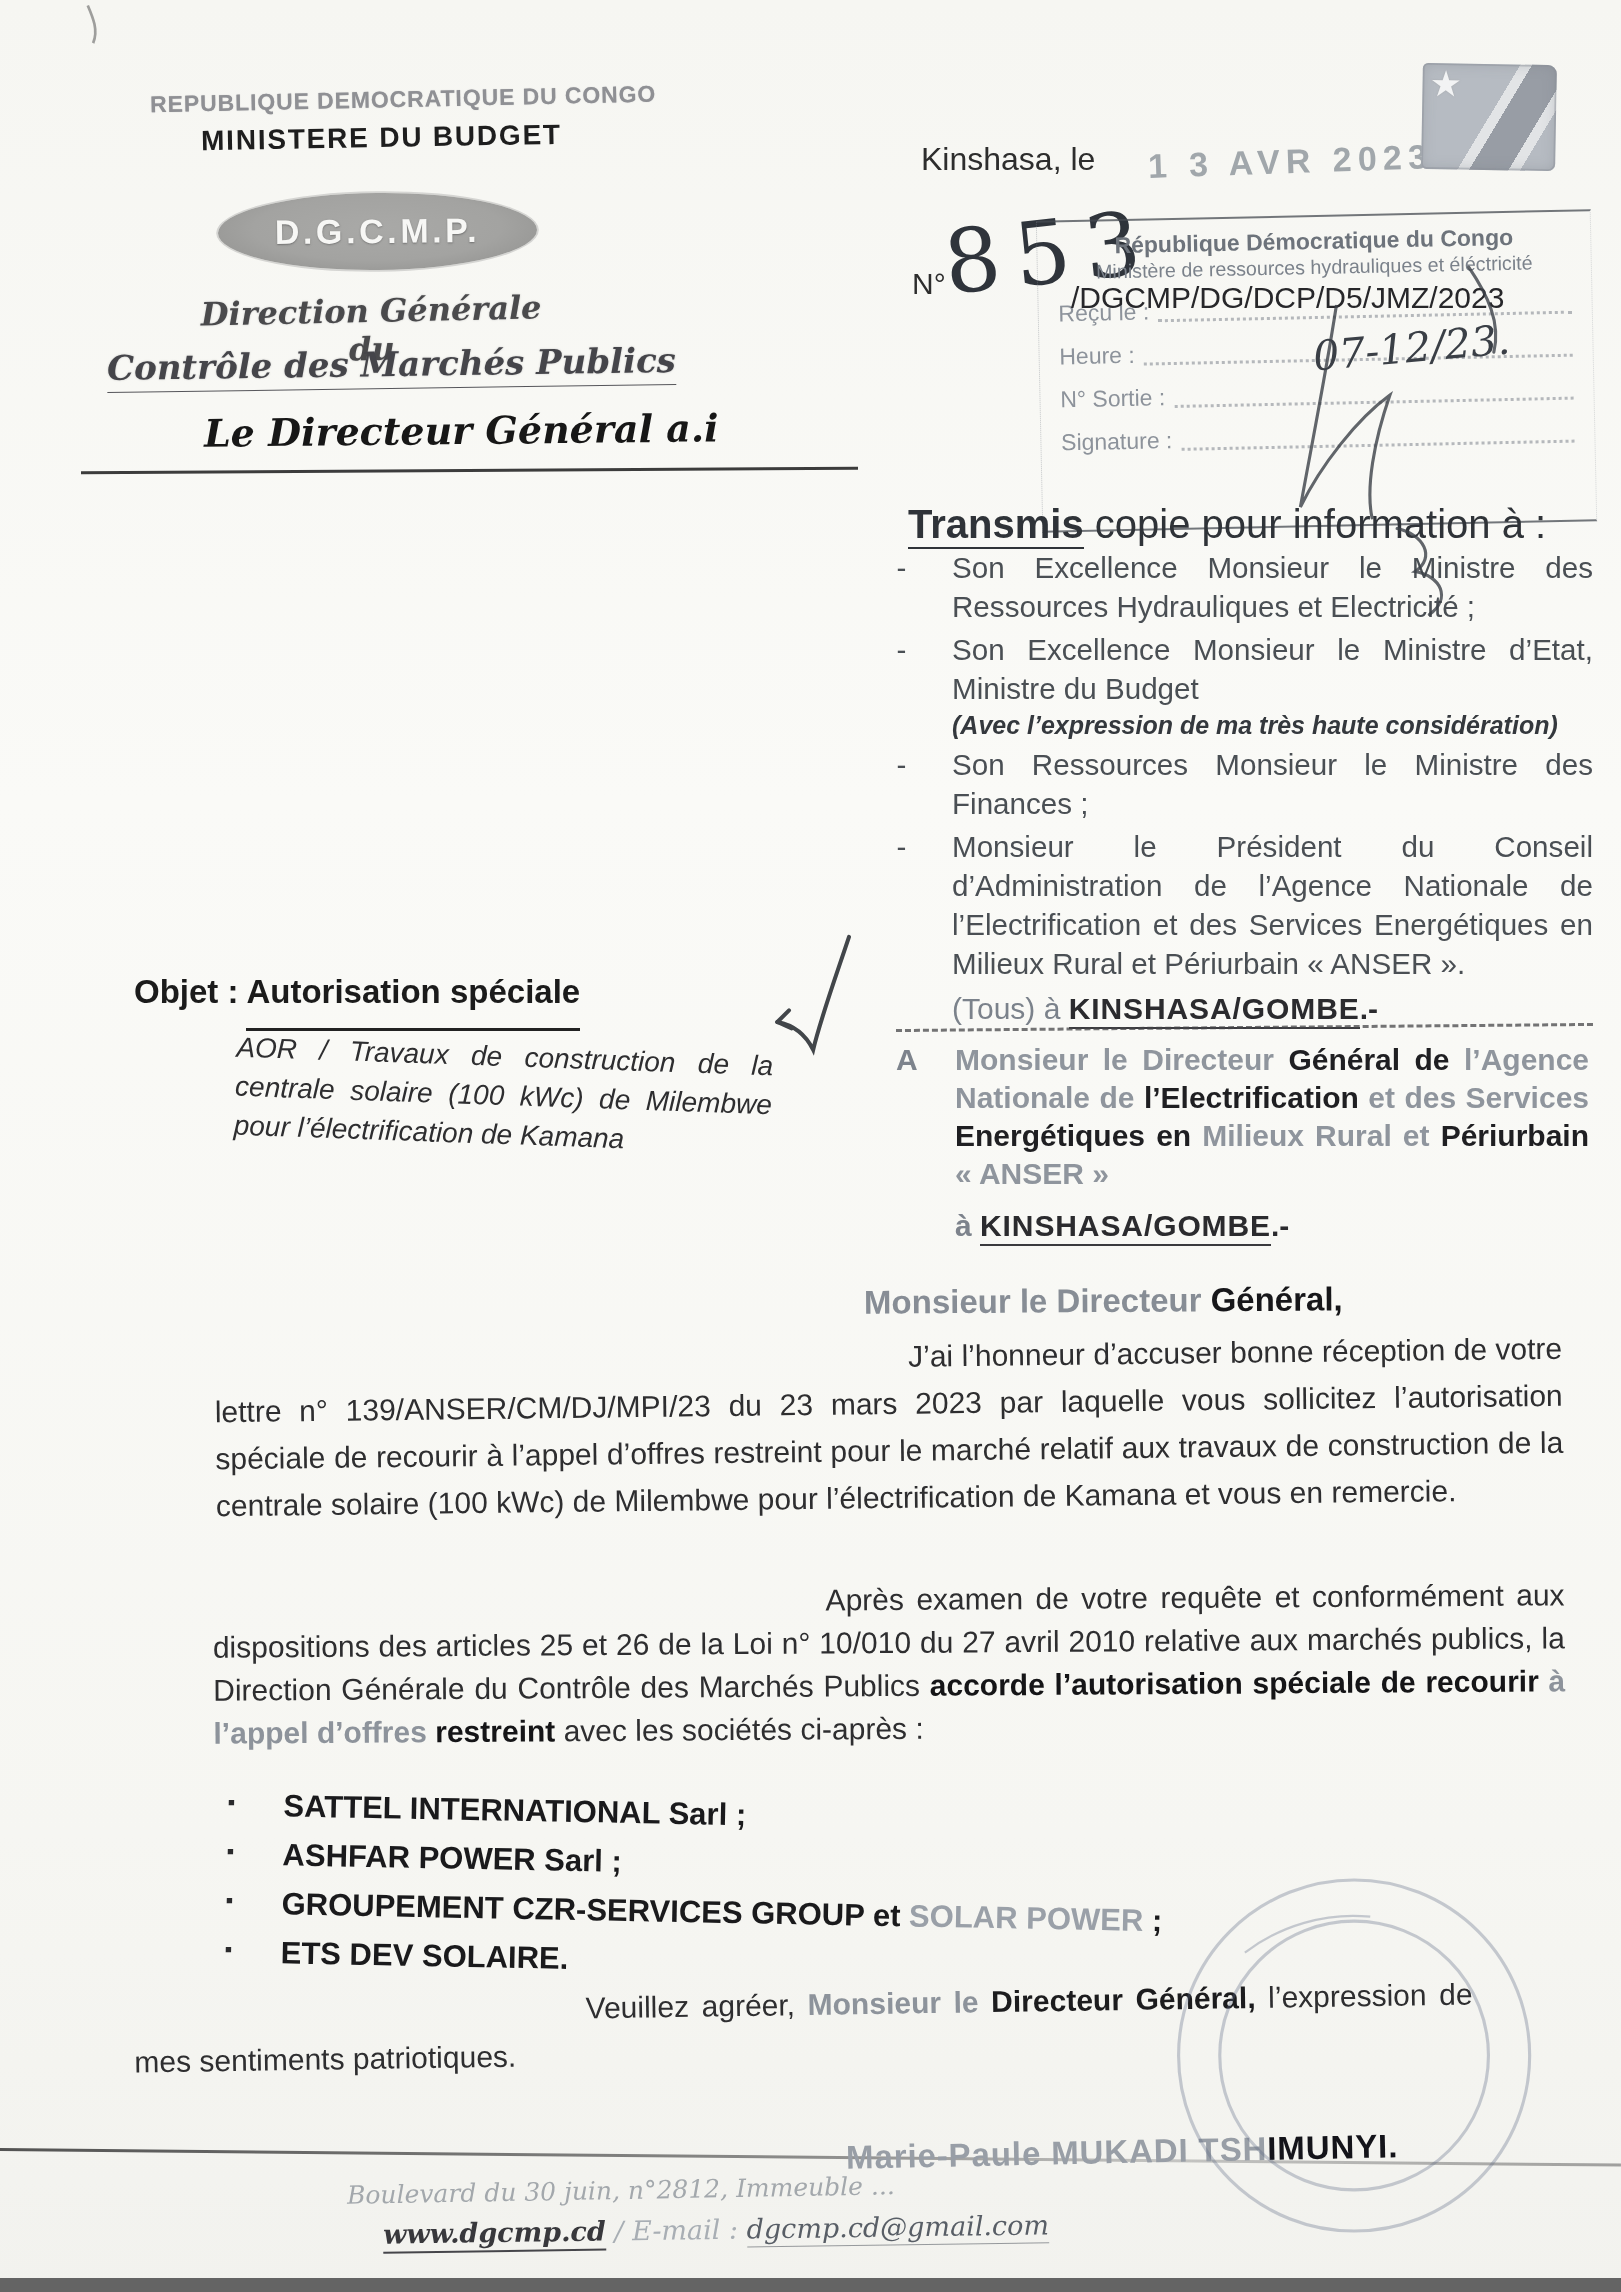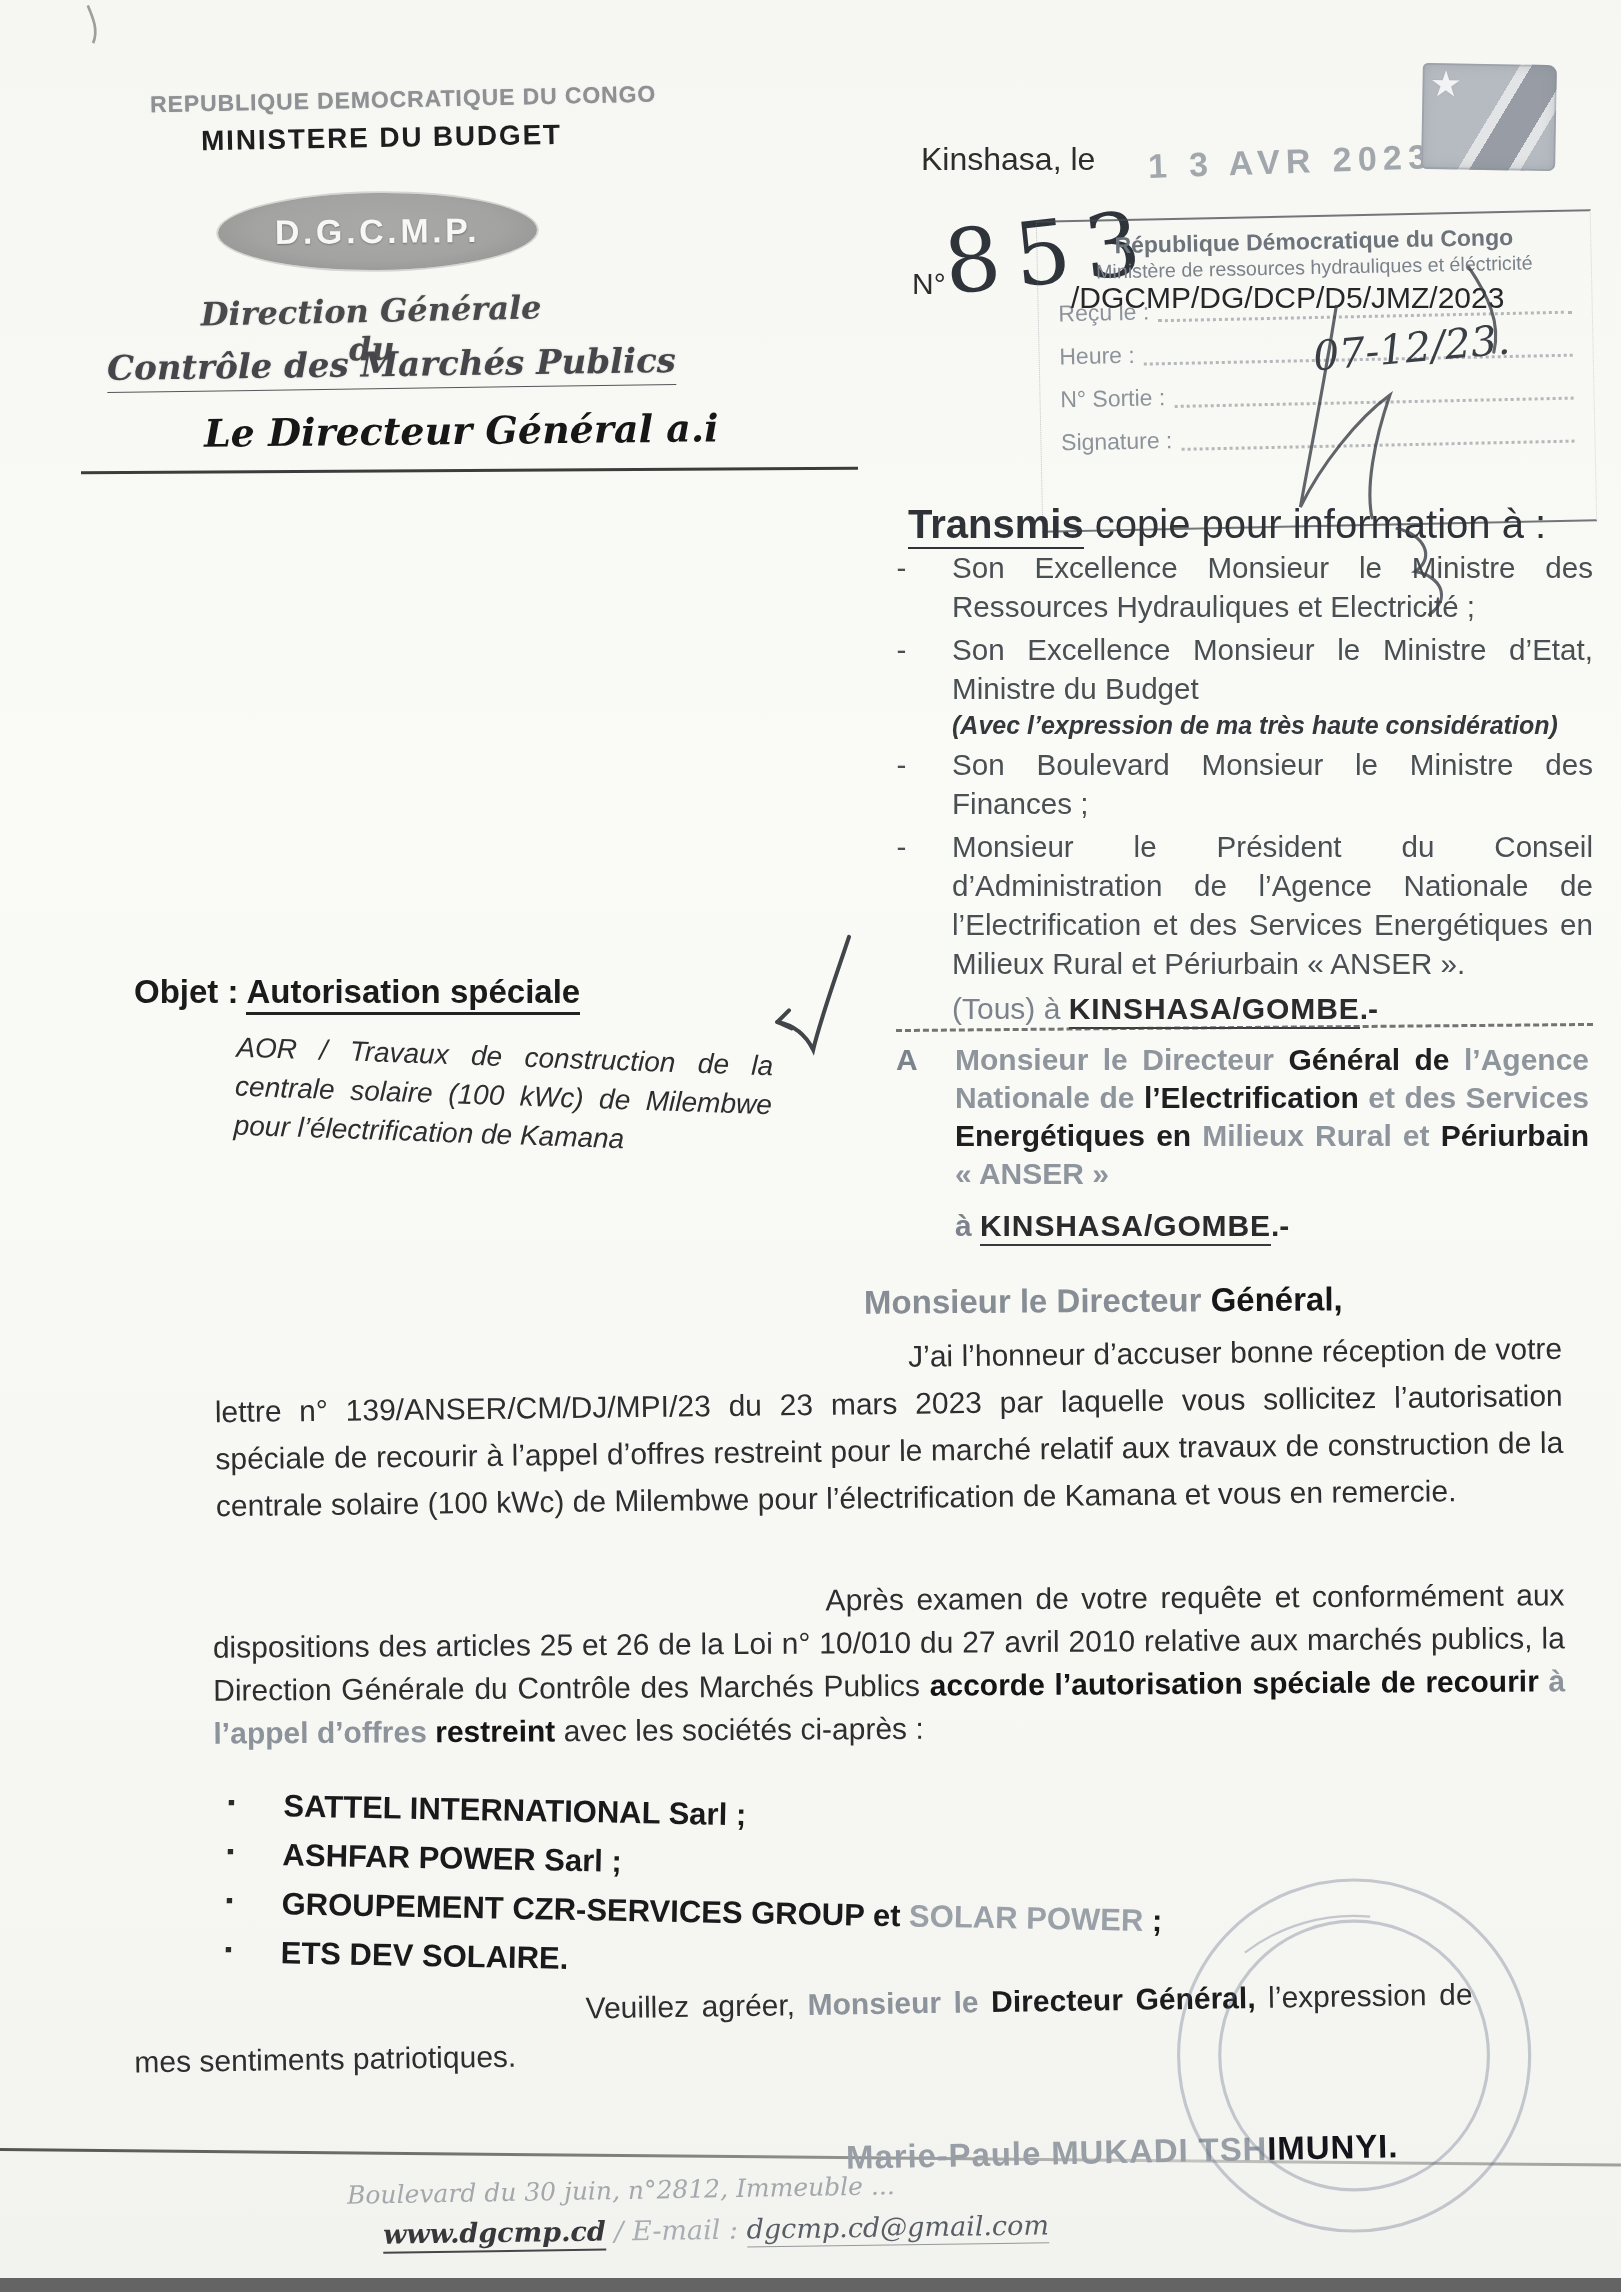--- a/index.html
+++ b/index.html
@@ -82,21 +82,21 @@
   .addressee .sb{font-weight:bold;color:#8f959d;}
   .addressee .db{font-weight:bold;color:#1f1f22;}
   .addr-city{margin:14.3px 0 0 59px;}
   .addr-city .pre{font-weight:bold;color:#7d838c;}
   .addr-city .city{font-weight:bold;color:#2b2b2e;border-bottom:2.7px solid #3a3a3e;padding-bottom:1.8px;letter-spacing:0.9px;}
   .addr-city .suf{font-weight:bold;color:#2b2b2e;}
 
   
   .objet{left:124px;top:973px;font-size:33px;}
   .objet .lbl{font-weight:bold;color:#1b1b1b;margin-left:10px;}
-  .objet .ttl{font-weight:bold;color:#1b1b1b;border-bottom:3.6px solid #222;padding-bottom:2px;}
+  .objet .ttl{font-weight:bold;color:#1b1b1b;border-bottom:3.6px solid #222;padding-bottom:18px;}
   .objet-sub{left:235px;top:1037px;width:537px;font-size:28px;line-height:39px;
     font-style:italic;color:#2e2e30;transform:rotate(2deg);text-align:justify;text-align-last:left;}
 
   
   .salutation{left:864px;top:1282px;font-size:33px;transform:rotate(-0.4deg);}
   .salutation .sb{font-weight:bold;color:#878d95;}
   .salutation .db{font-weight:bold;color:#17171a;}
   .para{font-size:30px;line-height:47px;color:#2e2e30;}
   .p1{left:215px;top:1333px;width:1348px;text-indent:694px;transform:rotate(-0.7deg);}
   .p2{left:213px;top:1578px;width:1352px;text-indent:613px;line-height:43px;transform:rotate(-0.4deg);}
@@ -180,21 +180,21 @@
 
   <div class="abs transmis-head">
     <span class="u">Transmis</span><span> copie pour information à :</span>
   </div>
   <ul class="abs transmis-list">
     <li><span>Son Excellence Monsieur le Ministre des Ressources Hydrauliques et Electricité ;</span></li>
     <li>
       <span>Son Excellence Monsieur le Ministre d’Etat, Ministre du Budget</span>
       <div class="note">(Avec l’expression de ma très haute considération)</div>
     </li>
-    <li><span>Son Boulevard Monsieur le Ministre des Finances ;</span></li>
+    <li><span>Son Ressources Monsieur le Ministre des Finances ;</span></li>
     <li><span>Monsieur le Président du Conseil d’Administration de l’Agence Nationale de l’Electrification et des Services Energétiques en Milieux Rural et Périurbain « ANSER ».</span></li>
     <div class="tous">
       <span class="pre">(Tous) à </span><span class="city">KINSHASA/GOMBE</span><span class="suf">.-</span>
     </div>
   </ul>
   <div class="abs sep-dashed"></div>
 
   <div class="abs addressee">
     <span class="big-a">A</span>
     <div class="body-a"><span class="sb">Monsieur le Directeur </span><span class="db">Général de </span><span class="sb">l’Agence Nationale de </span><span class="db">l’Electrification </span><span class="sb">et des Services </span><span class="db">Energétiques en </span><span class="sb">Milieux Rural et </span><span class="db">Périurbain </span><span class="sb">« ANSER »</span></div>

